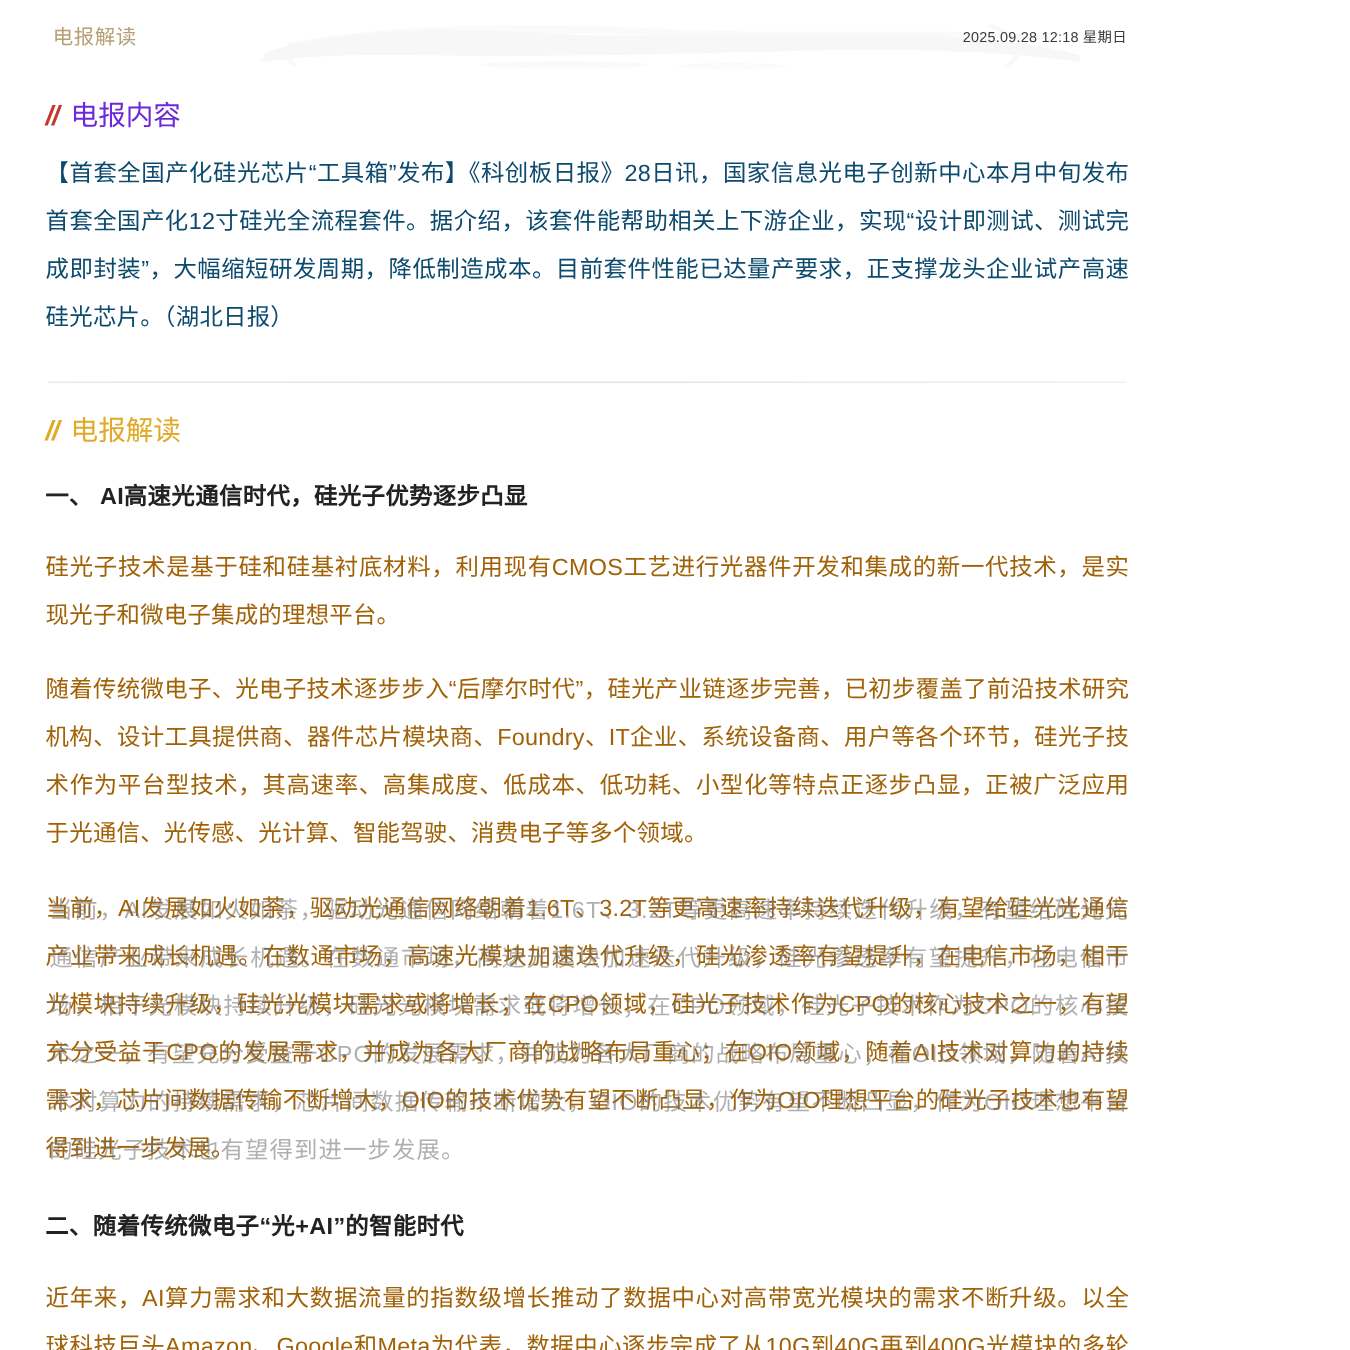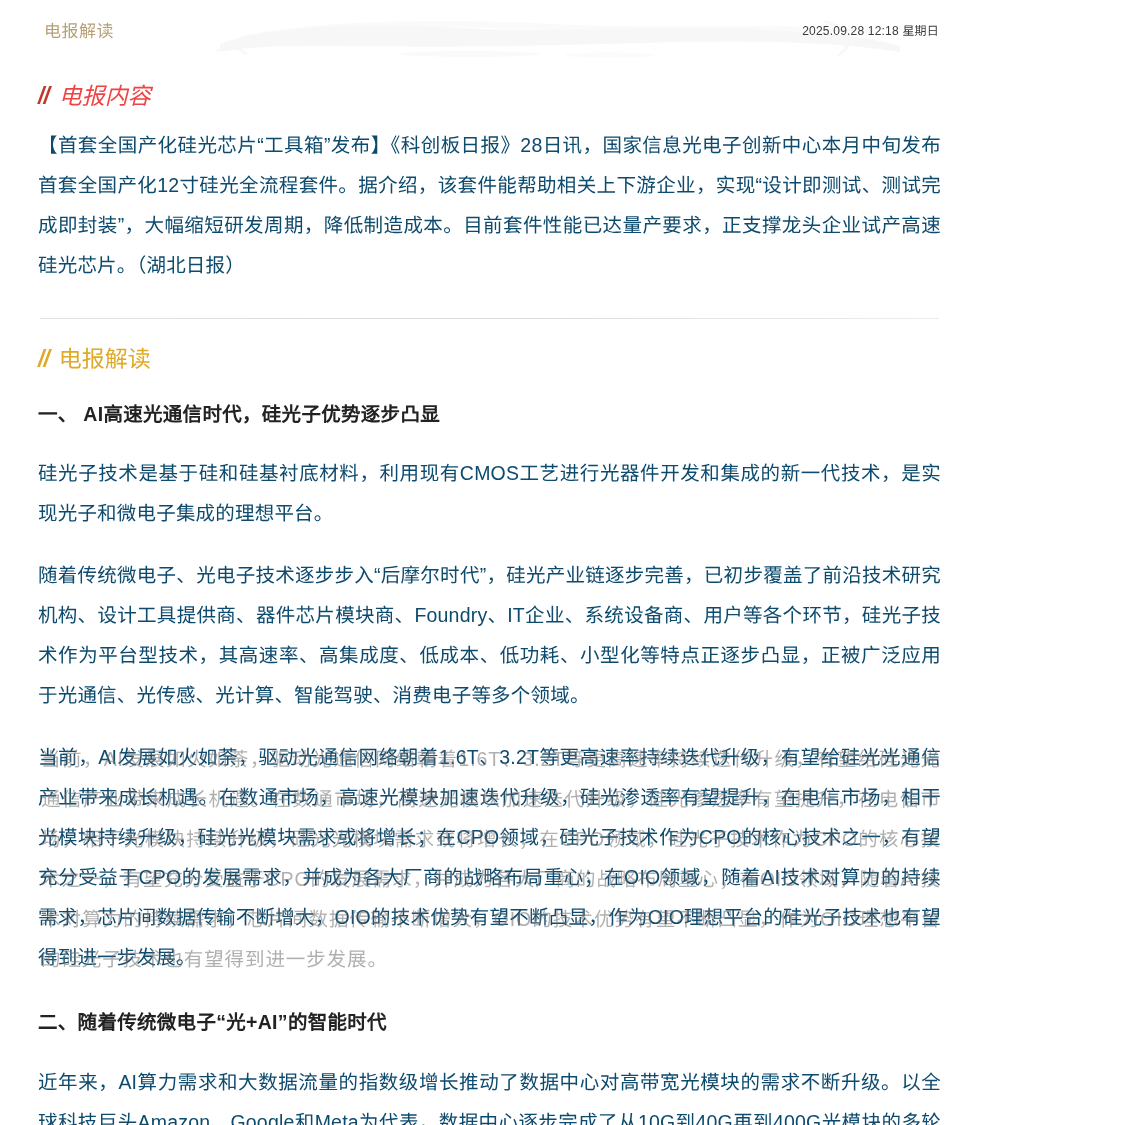--- a/index.html
+++ b/index.html
@@ -80,36 +80,36 @@
     line-height: 1.3;
   }
   .slash {
     font-style: italic;
     font-weight: 700;
     font-size: 23px;
     margin-right: 10px;
     letter-spacing: -1px;
   }
   .section-head.red .slash { color: #c0392b; }
-  .section-head.red .section-title { color: #ef4444; font-style: italic; }
+  .section-head.red .section-title { color: #6d28d9; }
   .section-head.gold .slash { color: #e0aa28; }
   .section-head.gold .section-title { color: #e0aa28; }
 
   
   .divider {
     height: 1px;
     background: linear-gradient(to right, #e3e3e3, #dcdcdc 50%, #ececec);
     margin: 32px 2px 26px 2px;
   }
 
   
   .para {
     font-size: 19.5px;
     line-height: 2.05;
-    color: #0c4a6e;
+    color: #a16207;
     margin: 0 0 22px 0;
     text-align: justify;
     letter-spacing: 0.2px;
   }
   .para.lead {
     color: #0c4a6e;
     margin-bottom: 10px;
   }
   .sub-head {
     font-size: 19.5px;

